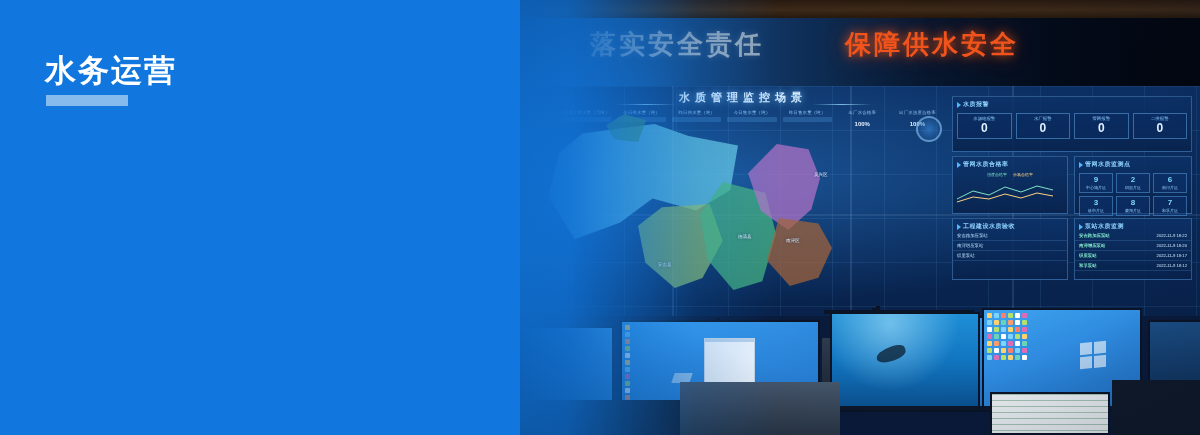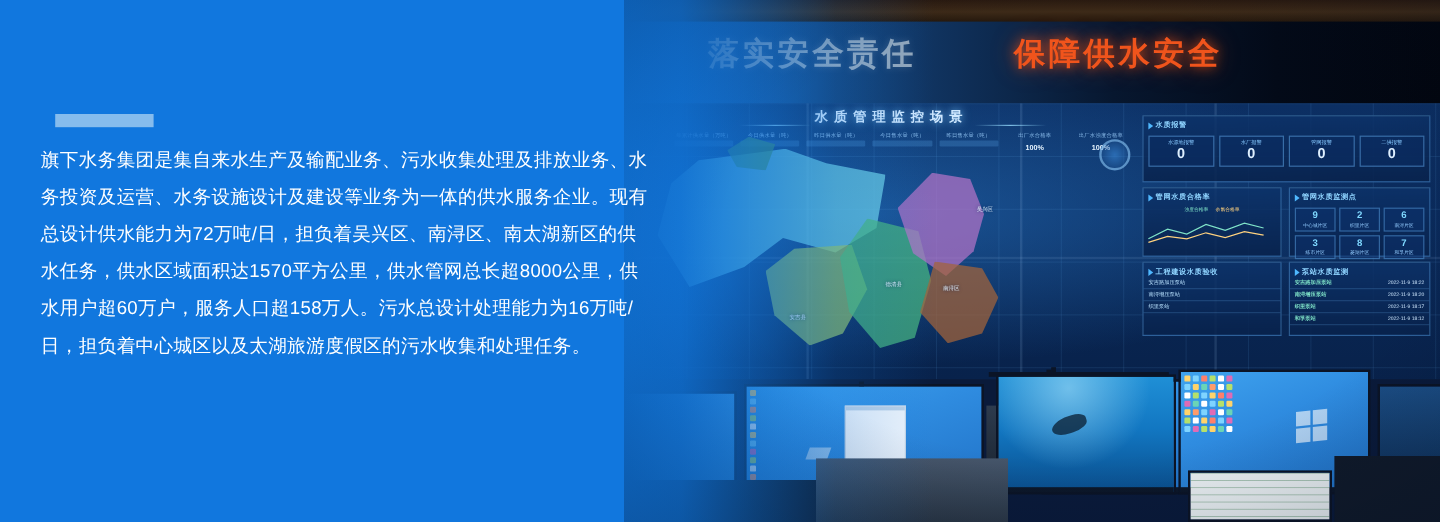--- a/index.html
+++ b/index.html
@@ -528,19 +528,17 @@
     <div class="monitor" style="left:470px; top:392px; width:120px; height:43px;">
       <div class="sheet"></div>
     </div>
     <div class="blankmon" style="left:592px; top:380px; width:110px; height:55px; background:#101a2a;"></div>
 
     <div id="photo-tint"></div>
     <div id="photo-vignette"></div>
   </div>
 
   <div id="left">
+    <div id="page-title">水务运营</div>
     <div id="title-underline"></div>
-    <div id="body-copy">
-      <p>旗下水务集团是集自来水生产及输配业务、污水收集处理及排放业务、水务投资及运营、水务设施设计及建设等业务为一体的供水服务企业。现有总设计供水能力为72万吨/日，担负着吴兴区、南浔区、南太湖新区的供水任务，供水区域面积达1570平方公里，供水管网总长超8000公里，供水用户超60万户，服务人口超158万人。污水总设计处理能力为16万吨/日，担负着中心城区以及太湖旅游度假区的污水收集和处理任务。</p>
-    </div>
   </div>
 
 </div>
 
 </body></html>

